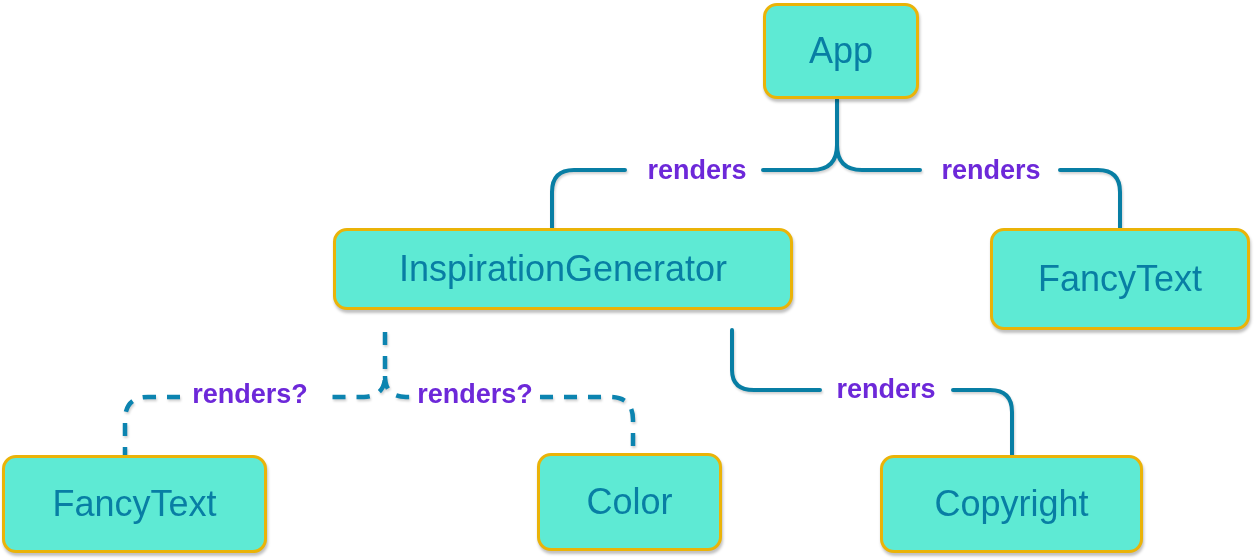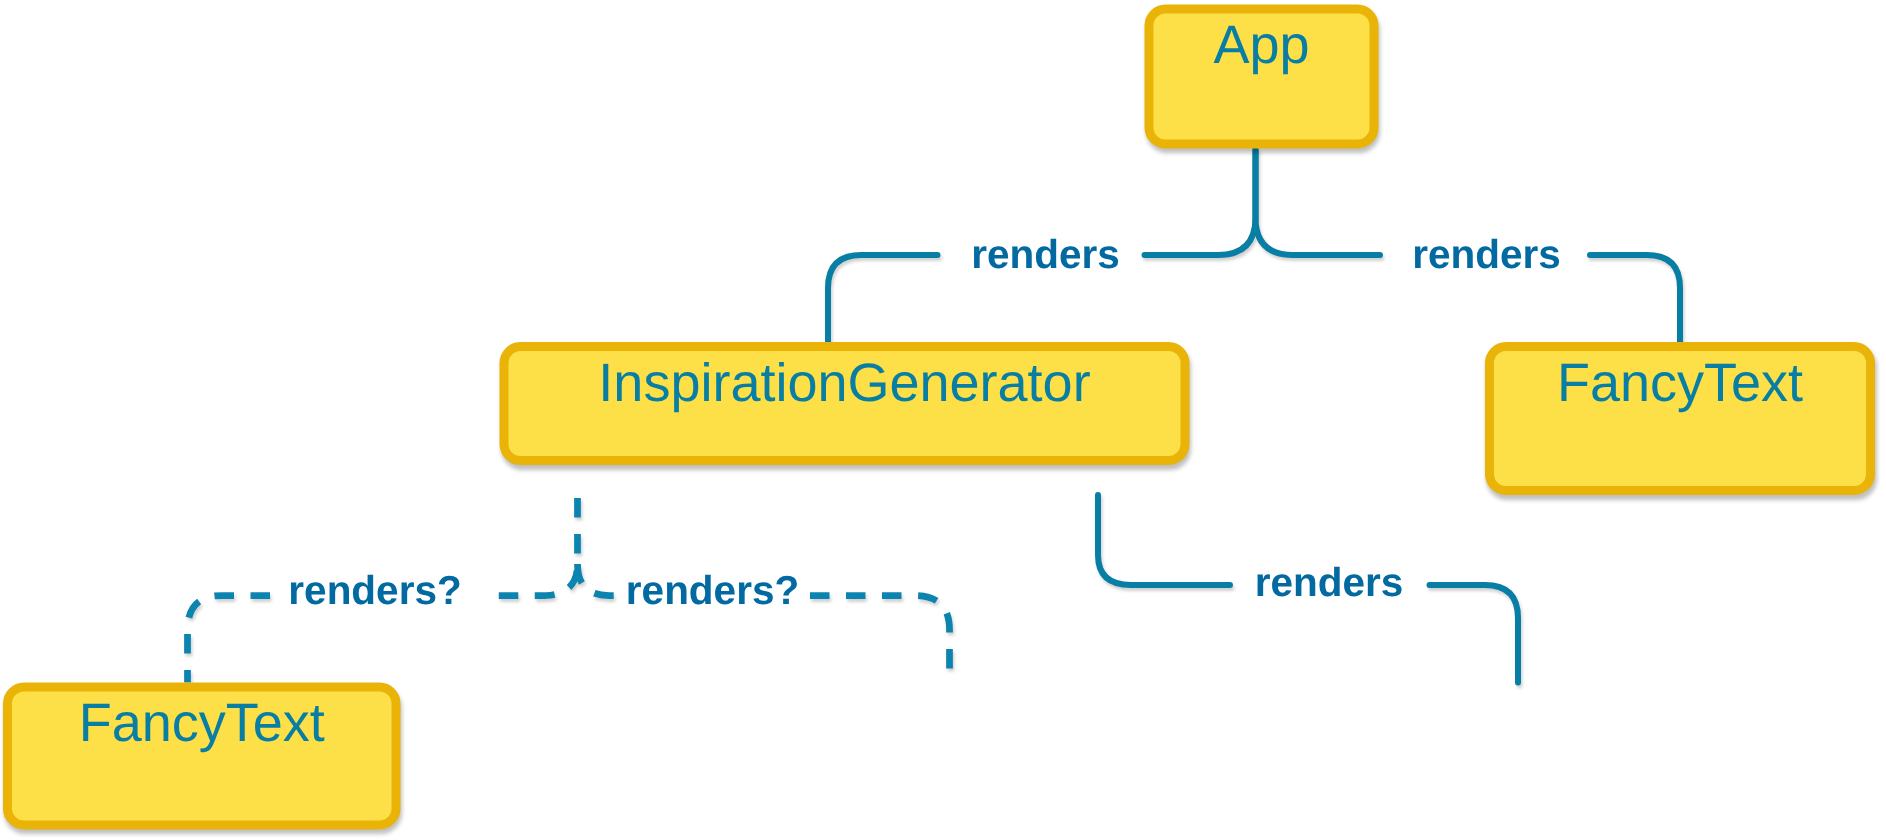--- a/index.html
+++ b/index.html
@@ -32,38 +32,39 @@
   .edge-dashed {
     stroke: #0c84b0;
     stroke-width: 4.5;
     fill: none;
     stroke-dasharray: 13 11;
     stroke-linecap: butt;
   }
   .node {
     position: absolute;
     box-sizing: border-box;
-    background: #fde047;
-    border: 6px solid #eab308;
+    background: #5eead4;
+    border: 3px solid #eab308;
     border-radius: 14px;
     box-shadow: 1px 3px 3px rgba(0,0,0,0.25);
     display: flex;
+    align-items: center;
     justify-content: center;
   }
   .node-label {
     color: #087ea4;
     font-size: 36px;
     font-weight: 500;
     letter-spacing: 0px;
     white-space: nowrap;
   }
   .edge-label {
     position: absolute;
     transform: translate(-50%, -50%);
-    color: #0369a1;
+    color: #6d28d9;
     font-size: 27px;
     font-weight: 700;
     white-space: nowrap;
     line-height: 1;
   }
   
   #node-app            { left: 763px; top: 3px;   width: 156px; height: 96px;  }
   #node-inspiration    { left: 333px; top: 228px; width: 460px; height: 82px; }
   #node-fancytext-top  { left: 990px; top: 228px; width: 260px; height: 102px; }
   #node-fancytext-bot  { left: 2px;   top: 455px; width: 265px; height: 98px;  }
@@ -108,21 +109,27 @@
   </div>
 
   <div class="node" id="node-fancytext-top">
     <span class="node-label">FancyText</span>
   </div>
 
   <div class="node" id="node-fancytext-bot">
     <span class="node-label">FancyText</span>
   </div>
 
+  <div class="node" id="node-color">
+    <span class="node-label">Color</span>
+  </div>
 
+  <div class="node" id="node-copyright">
+    <span class="node-label">Copyright</span>
+  </div>
 
   <span class="edge-label" id="edge-label-0">renders</span>
   <span class="edge-label" id="edge-label-1">renders</span>
   <span class="edge-label" id="edge-label-2">renders?</span>
   <span class="edge-label" id="edge-label-3">renders?</span>
   <span class="edge-label" id="edge-label-4">renders</span>
 
 </div>
 
 </body></html>

